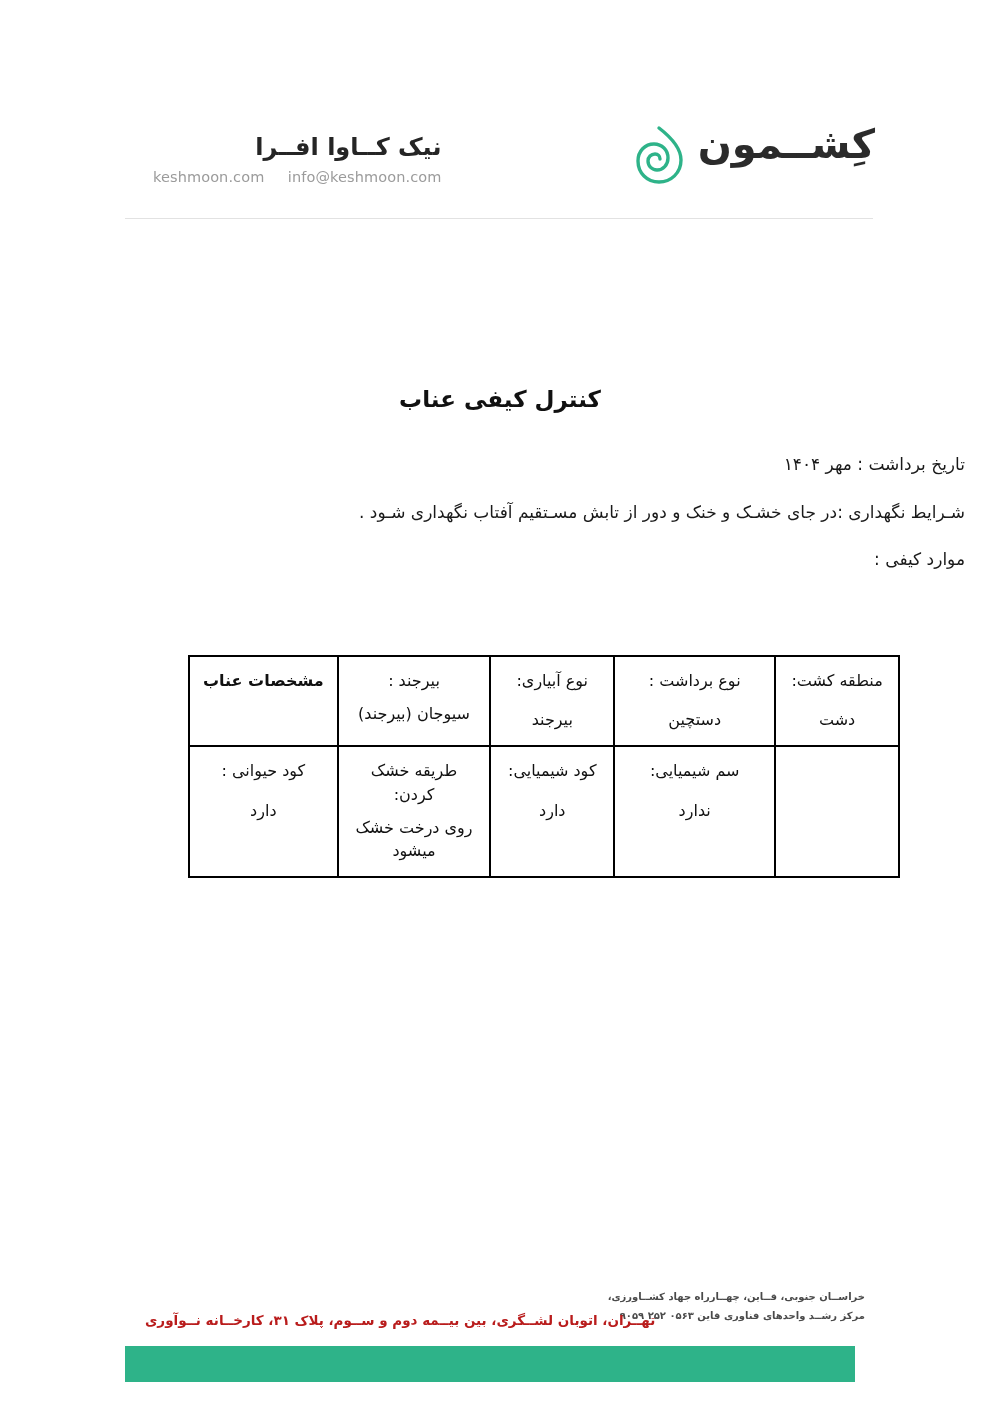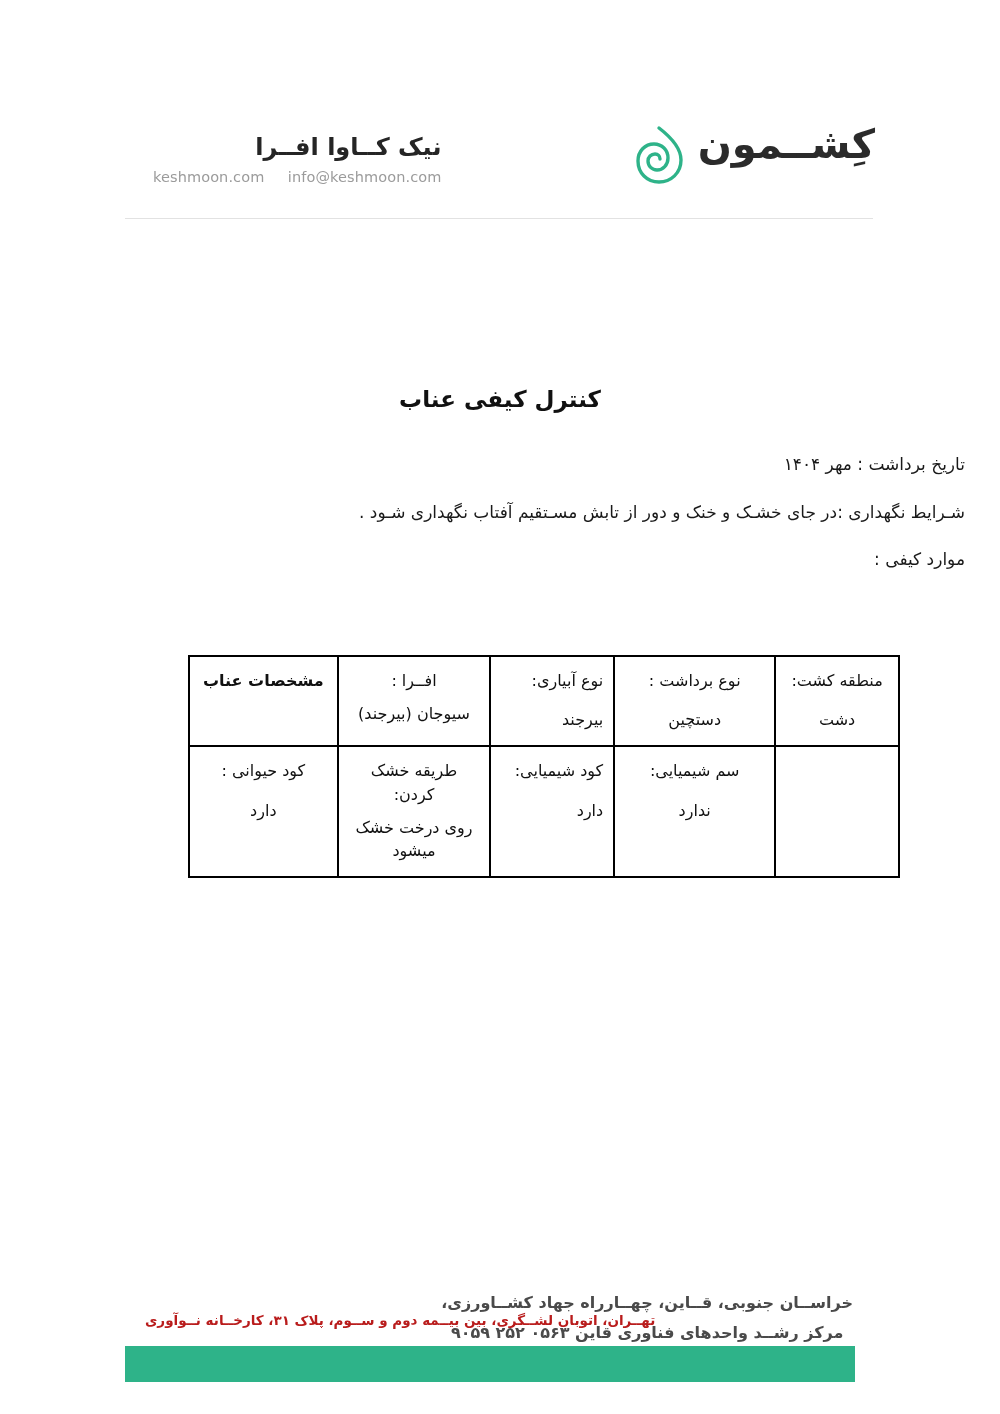--- a/index.html
+++ b/index.html
@@ -145,21 +145,21 @@
     padding: 12px 10px 14px 10px;
     text-align: center;
     font-size: 16px;
     color: #111111;
     line-height: 1.45;
     height: 90px;
   }
 
   table.spec-table td.col-1 { width: 120px; }
   table.spec-table td.col-2 { width: 156px; }
-  table.spec-table td.col-3 { width: 120px; text-align: right; }
+  table.spec-table td.col-3 { width: 120px; }
   table.spec-table td.col-4 { width: 148px; }
   table.spec-table td.col-5 { width: 144px; }
 
   td.head-cell { font-weight: 700; }
 
   .cell-label { display: block; }
   .cell-value { display: block; margin-top: 16px; }
   .cell-value.tight { margin-top: 10px; }
 
   
@@ -171,25 +171,25 @@
     height: 126px;
   }
 
   .footer-text-row {
     position: relative;
     height: 58px;
   }
 
   .footer-addr-right {
     position: absolute;
-    right: 20px;
+    right: 8px;
     top: 0;
     direction: rtl;
-    text-align: center;
-    font-size: 16px;
+    text-align: right;
+    font-size: 10px;
     font-weight: 700;
     color: #4a4a4a;
     line-height: 1.85;
     white-space: nowrap;
   }
 
   .footer-addr-left {
     position: absolute;
     left: 20px;
     top: 20px;
@@ -258,21 +258,21 @@
           </td>
           <td class="col-2">
             <span class="cell-label">نوع برداشت :</span>
             <span class="cell-value">دستچین</span>
           </td>
           <td class="col-3">
             <span class="cell-label">نوع آبیاری:</span>
             <span class="cell-value">بیرجند</span>
           </td>
           <td class="col-4">
-            <span class="cell-label">افــرا :</span>
+            <span class="cell-label">بیرجند :</span>
             <span class="cell-value tight">سیوجان (بیرجند)</span>
           </td>
           <td class="col-5 head-cell">
             <span class="cell-label">مشخصات عناب</span>
           </td>
         </tr>
         <tr>
           <td class="col-1">
             <span class="cell-label"></span>
           </td>

